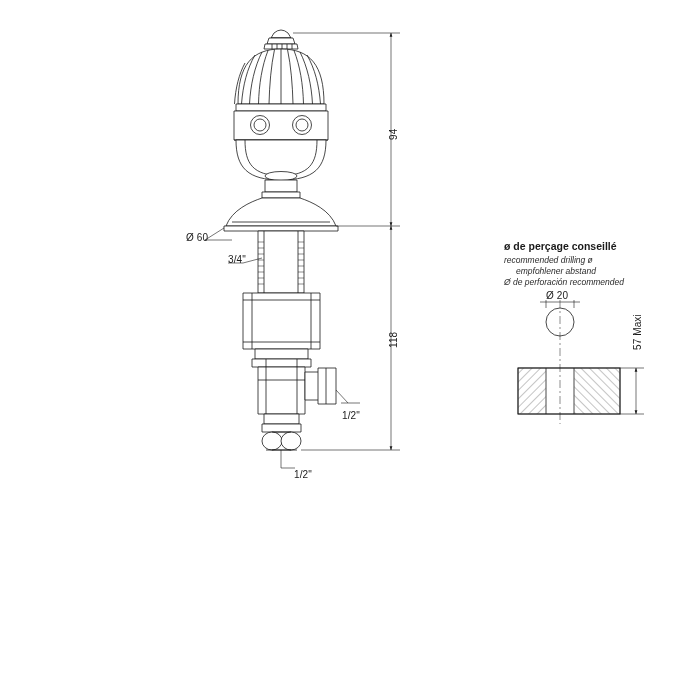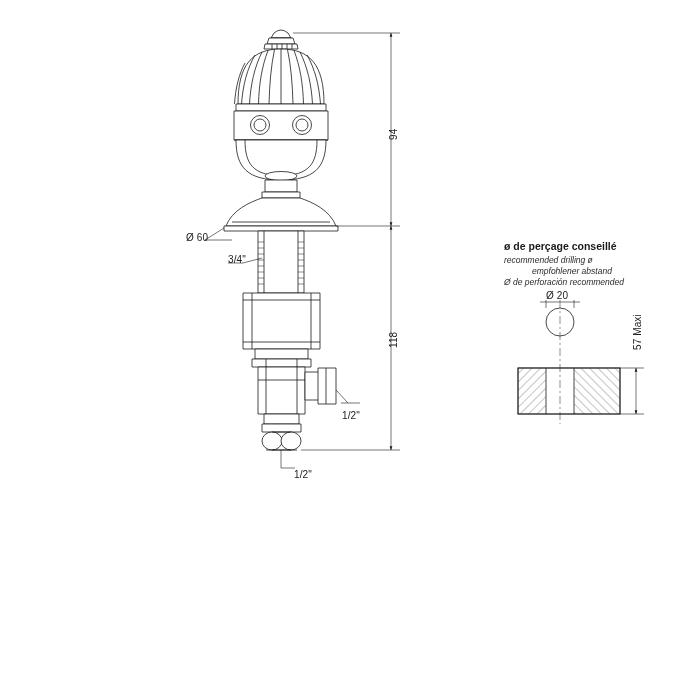--- a/index.html
+++ b/index.html
@@ -257,16 +257,16 @@
   <div class="dimtext" style="left:186px; top:232px;">Ø 60</div>
   <div class="dimtext" style="left:228px; top:254px;">3/4"</div>
   <div class="dimtext" style="left:342px; top:410px;">1/2"</div>
   <div class="dimtext" style="left:294px; top:469px;">1/2"</div>
   <div class="dimtext" style="left:546px; top:290px;">Ø 20</div>
   <div class="dimtext vert" style="left:632px; top:350px;">57 Maxi</div>
   <div class="dimtext" style="left:267px; top:672px;">Ø 55</div>
 
   <div class="note-title" style="left:504px; top:240px;">ø de perçage conseillé</div>
   <div class="note-line" style="left:504px; top:255px;">recommended drilling ø</div>
-  <div class="note-line" style="left:532px; top:266px;">empfohlener abstand</div>
+  <div class="note-line" style="left:516px; top:266px;">empfohlener abstand</div>
   <div class="note-line" style="left:504px; top:277px;">Ø de perforación recommended</div>
 
 </div>
 
 </body></html>

